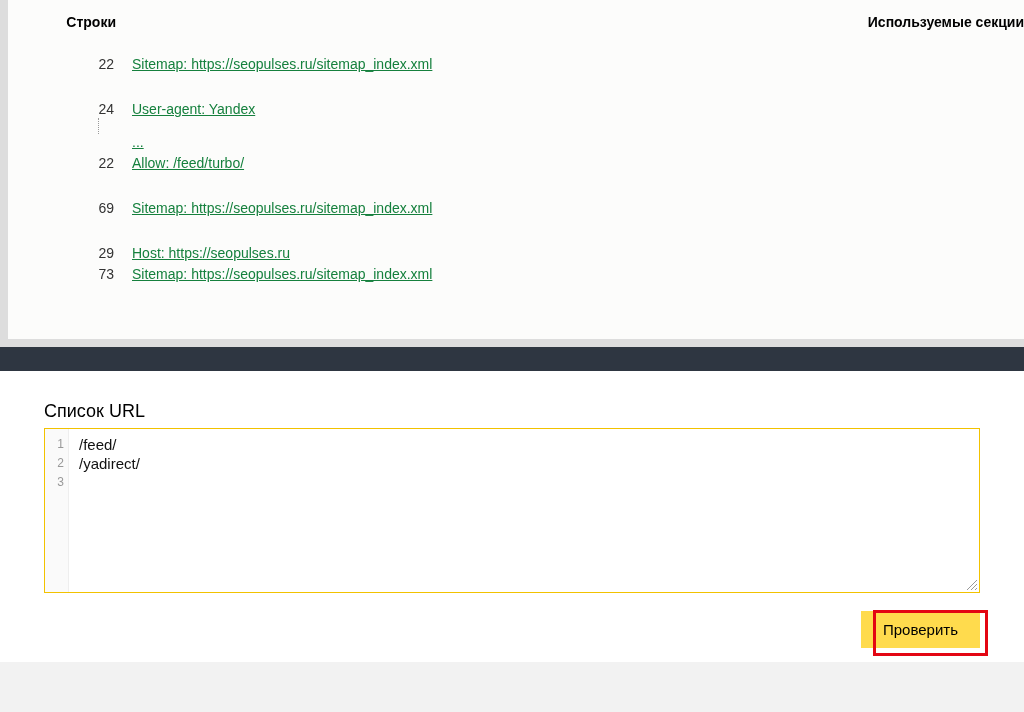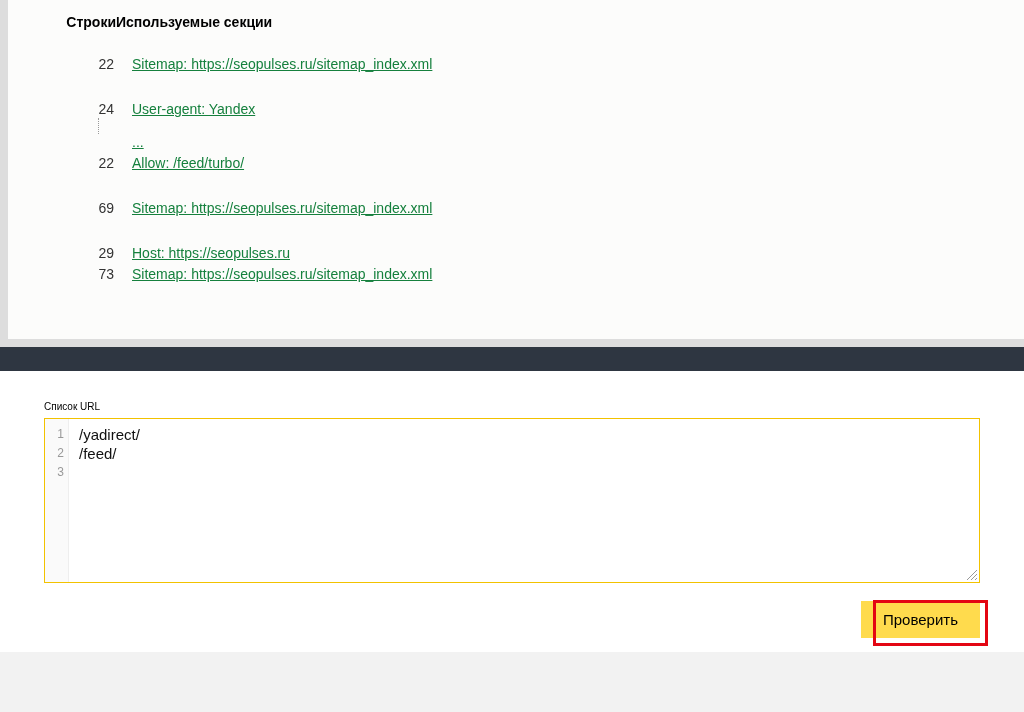--- a/index.html
+++ b/index.html
@@ -20,20 +20,21 @@
     display: flex;
     font-weight: 700;
     padding: 14px 0 24px 0;
   }
   .col-lines {
     width: 108px;
     text-align: right;
   }
   .col-content {
     flex: 1;
+    text-align: right;
   }
   .rows {
     font-size: 14px;
   }
   .rows .block {
     margin-bottom: 24px;
   }
   .rows .row {
     display: flex;
     line-height: 1.5;
@@ -70,21 +71,21 @@
   .bottom-section {
     background: #fff;
     padding: 30px 44px 14px 44px;
   }
   .bottom-section h2 {
     font-size: 22px;
     font-weight: 400;
     margin-bottom: 28px;
   }
   .label {
-    font-size: 10px;
+    font-size: 18px;
     margin-bottom: 6px;
   }
   .editor-wrap {
     border: 1px solid #f2c200;
     background: #fff;
     display: flex;
     position: relative;
     height: 165px;
   }
   .gutter {
@@ -200,21 +201,21 @@
 
 <div class="bottom-section" style="position:relative;">
   <div class="label">Список URL</div>
 
   <div class="editor-wrap">
     <div class="gutter" id="gutter-host">
         <div>1</div>
         <div>2</div>
         <div>3</div>
       </div>
-    <div class="code-area" id="code-host"><div>/yadirect/</div><div>/feed/</div></div>
+    <div class="code-area" id="code-host"><div>/feed/</div><div>/yadirect/</div></div>
     <div class="resize-handle">
       <svg width="10" height="10">
           <path d="M0 10 L10 0 M4 10 L10 4 M8 10 L10 8" stroke="#999" stroke-width="1" fill="none"></path>
         </svg>
     </div>
   </div>
 
   <div class="btn-row">
     <button class="check-btn">Проверить</button>
   </div>

